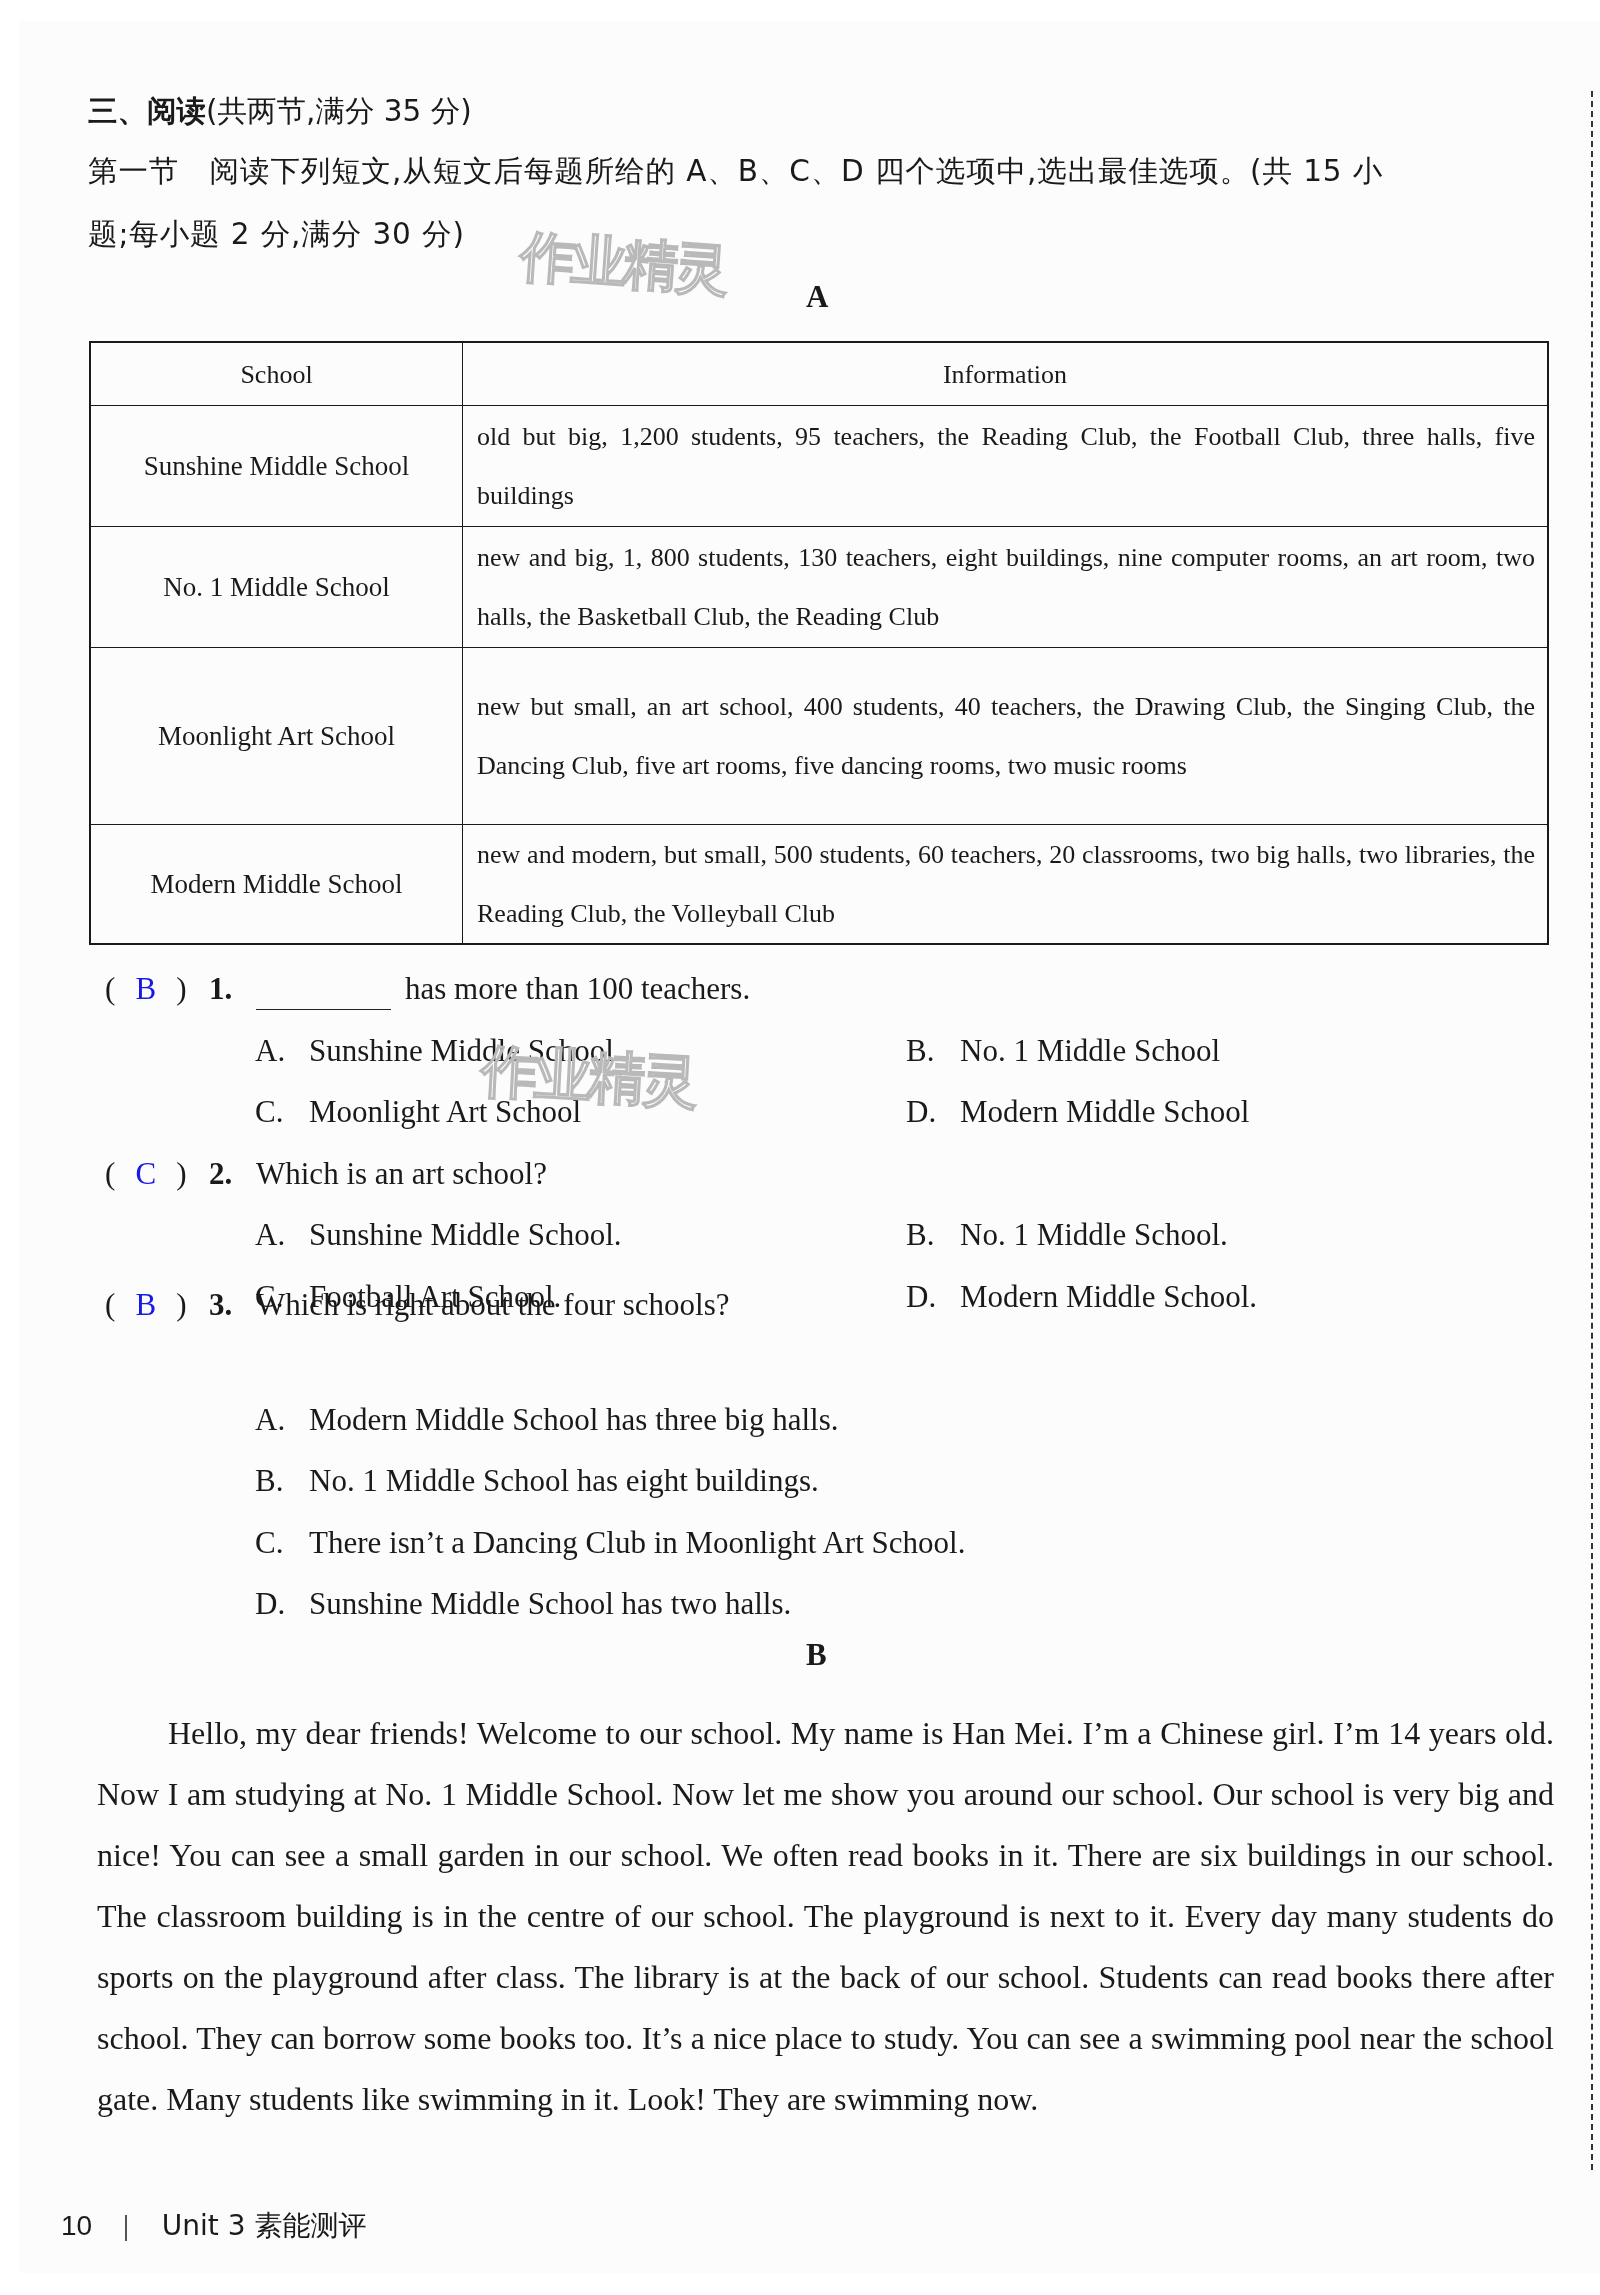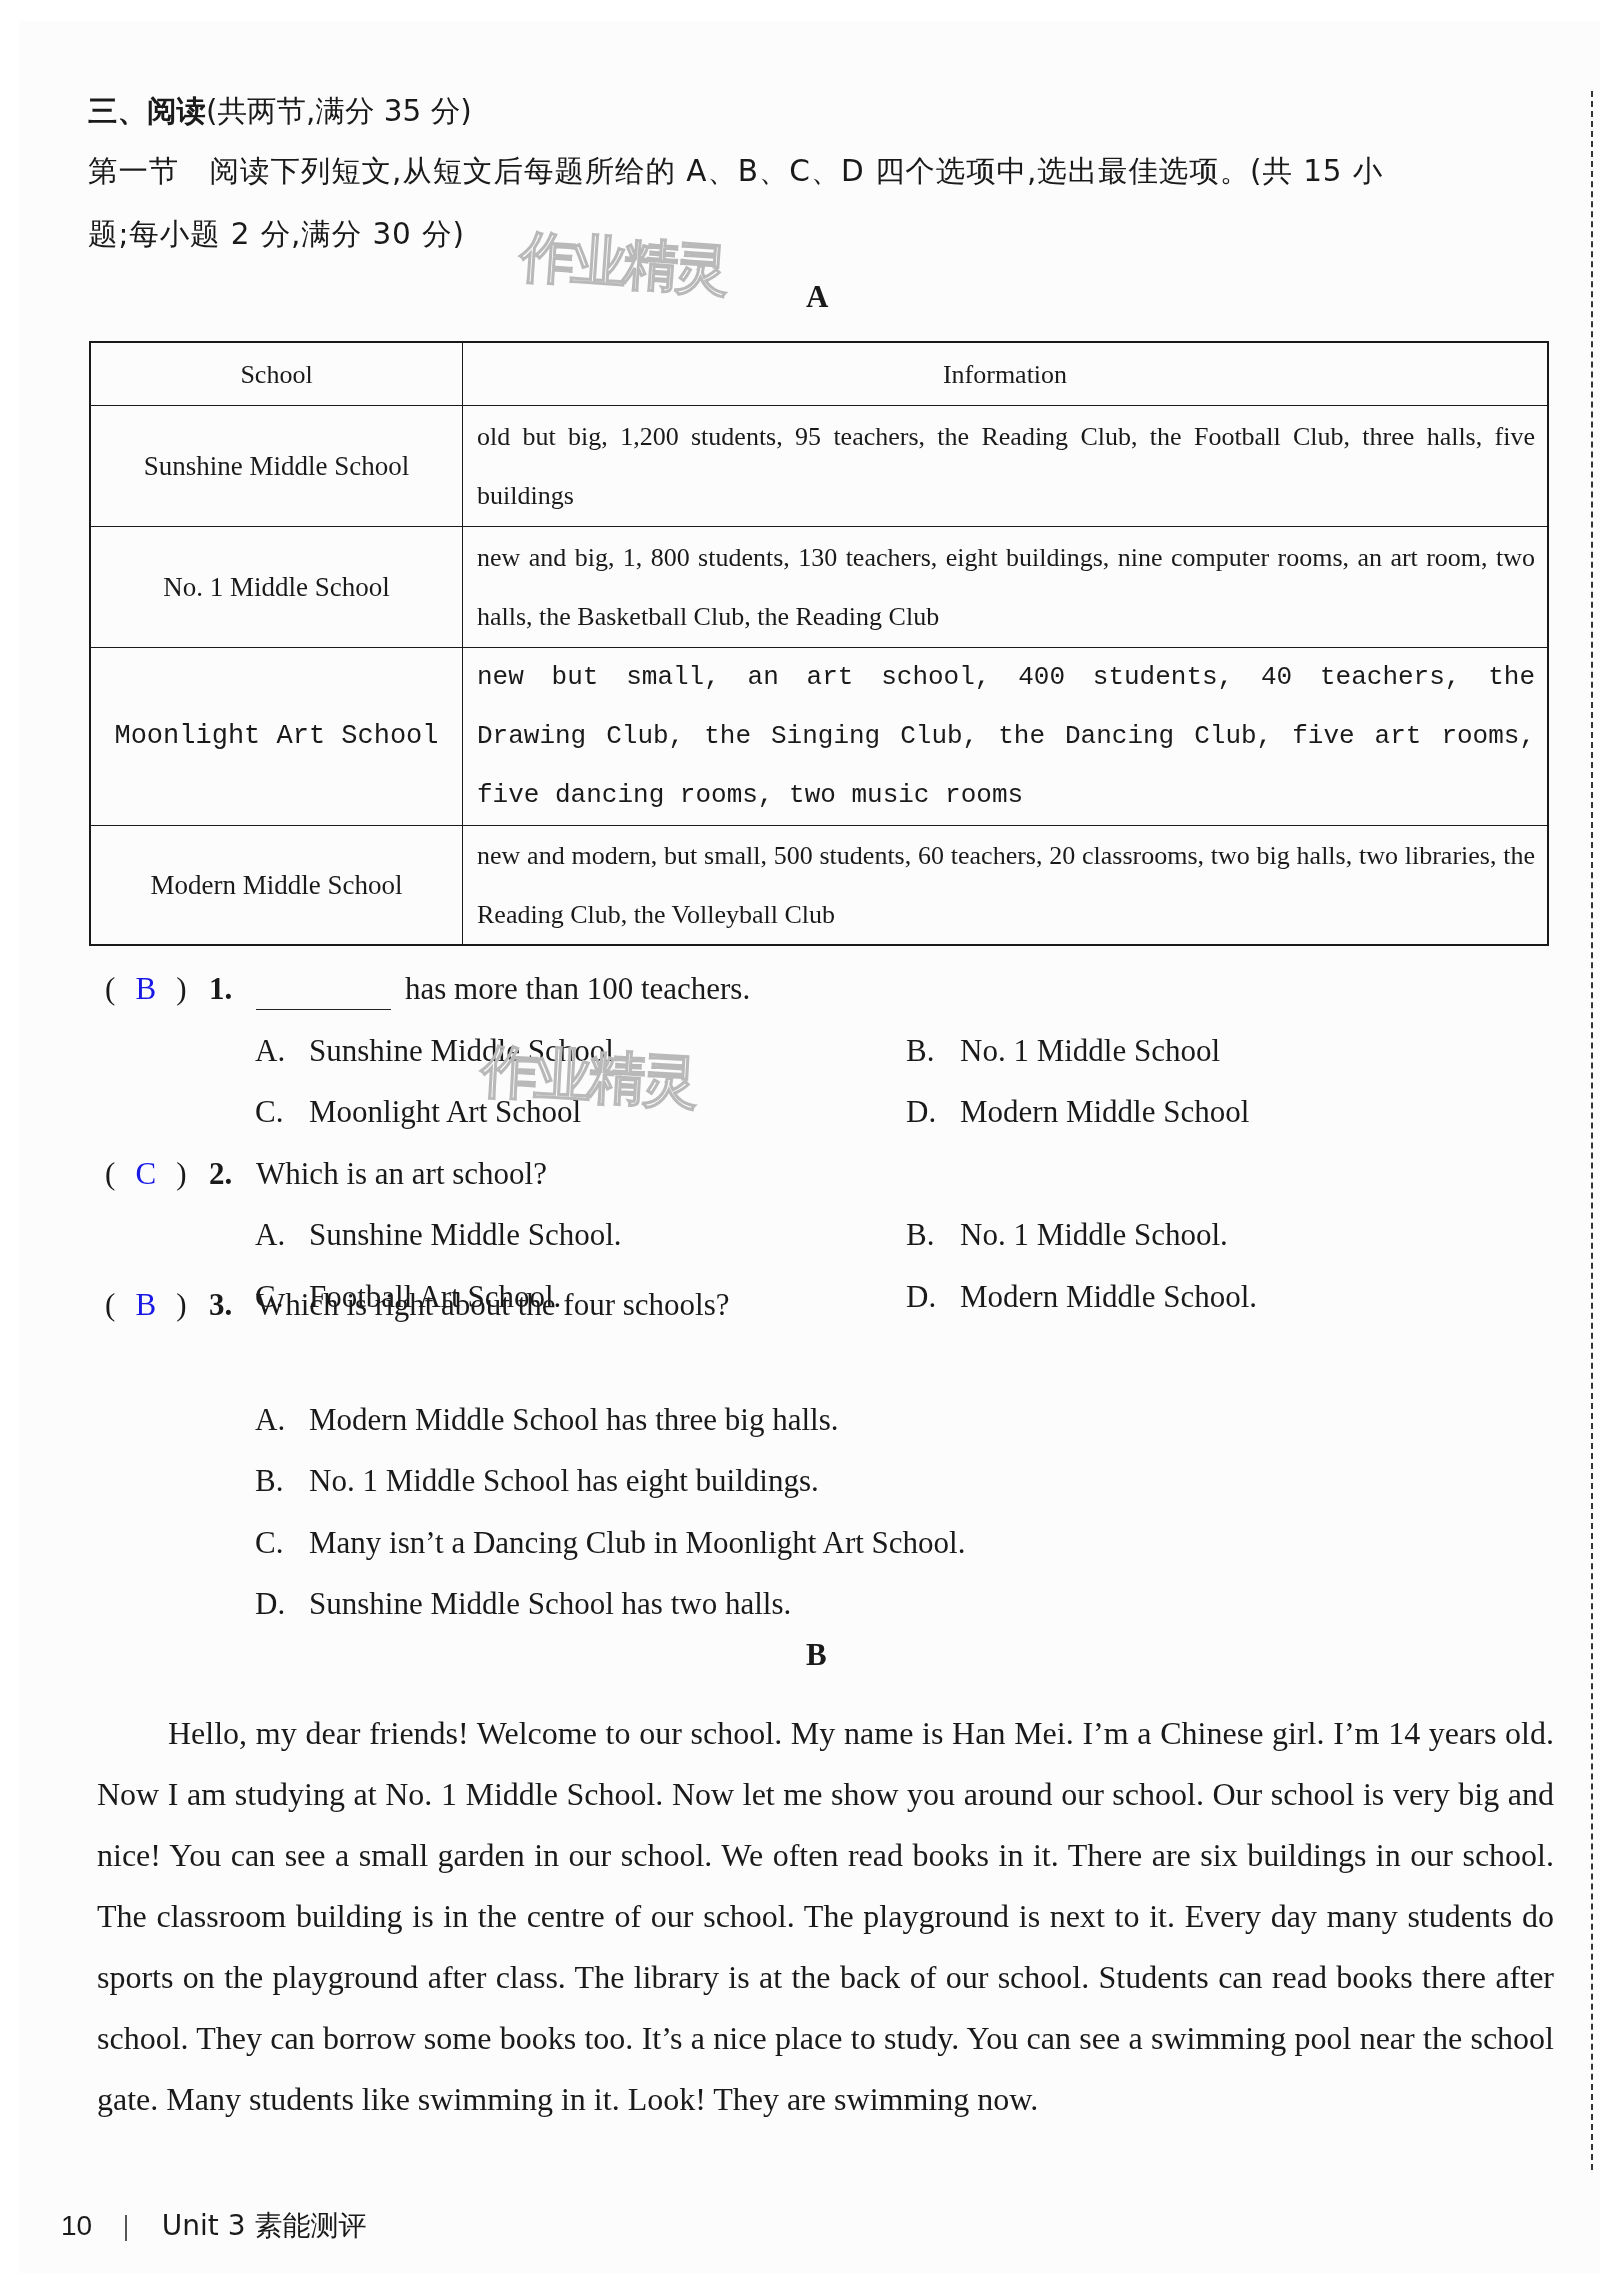--- a/index.html
+++ b/index.html
@@ -40,21 +40,21 @@
   }
   table.info th, table.info td {
     border:1.7px solid #1a1a1a; padding:0;
   }
   table.info { border:2.6px solid #1a1a1a; }
   table.info th { height:62px; font-size:26px; font-weight:normal; text-align:center; }
   table.info td.school { width:371px; text-align:center; font-size:27px; }
   table.info td.info-cell { padding:0 12px 0 14px; text-align:justify; text-align-last:left; }
   tr.r1 td { height:120px; }
   tr.r2 td { height:120px; }
-  tr.r3 td { height:176px;font-family:Liberation Mono, monospace; }
+  tr.r3 td { height:176px; }
   tr.r4 td { height:116px; }
 
   .q { position:absolute; left:97px; font-size:31px; line-height:42px; white-space:nowrap;margin-left:8px; }
   .paren { display:inline-block; width:104px; }
   .paren .ans { color:#1919e6; display:inline-block; width:61px; text-align:center; }
   .qnum { font-weight:bold; display:inline-block; width:47px; }
   .blank { display:inline-block; width:135px; border-bottom:1.7px solid #222; height:29.5px; vertical-align:bottom; margin-right:14px; }
   .opt { position:absolute; font-size:31px; line-height:42px; white-space:nowrap; }
   .opt .lbl { display:inline-block; width:54px; }
   .colA { left:255px; }
@@ -126,21 +126,21 @@
 <div class="opt colA" style="top:1214px;"><span class="lbl">A.</span><span>Sunshine Middle School.</span></div>
 <div class="opt colB" style="top:1214px;"><span class="lbl">B.</span><span>No. 1 Middle School.</span></div>
 <div class="opt colA" style="top:1276px;"><span class="lbl">C.</span><span>Football Art School.</span></div>
 <div class="opt colB" style="top:1276px;"><span class="lbl">D.</span><span>Modern Middle School.</span></div>
 
 <div class="q" style="top:1284px;">
   <span class="paren">(<span class="ans">B</span>)</span><span class="qnum">3.</span><span>Which is right about the four schools?</span>
 </div>
 <div class="opt colA" style="top:1399px;"><span class="lbl">A.</span><span>Modern Middle School has three big halls.</span></div>
 <div class="opt colA" style="top:1460px;"><span class="lbl">B.</span><span>No. 1 Middle School has eight buildings.</span></div>
-<div class="opt colA" style="top:1522px;"><span class="lbl">C.</span><span>Many isn’t a Dancing Club in Moonlight Art School.</span></div>
+<div class="opt colA" style="top:1522px;"><span class="lbl">C.</span><span>There isn’t a Dancing Club in Moonlight Art School.</span></div>
 <div class="opt colA" style="top:1583px;"><span class="lbl">D.</span><span>Sunshine Middle School has two halls.</span></div>
 
 <div class="abs sec-b">B</div>
 <div class="passage">Hello, my dear friends! Welcome to our school. My name is Han Mei. I’m a Chinese girl. I’m 14 years old. Now I am studying at No. 1 Middle School. Now let me show you around our school. Our school is very big and nice! You can see a small garden in our school. We often read books in it. There are six buildings in our school. The classroom building is in the centre of our school. The playground is next to it. Every day many students do sports on the playground after class. The library is at the back of our school. Students can read books there after school. They can borrow some books too. It’s a nice place to study. You can see a swimming pool near the school gate. Many students like swimming in it. Look! They are swimming now.</div>
 
 <div class="footer">
   <span>10</span><span class="sep"></span><span class="cn">Unit 3 素能测评</span>
 </div>
 
 

